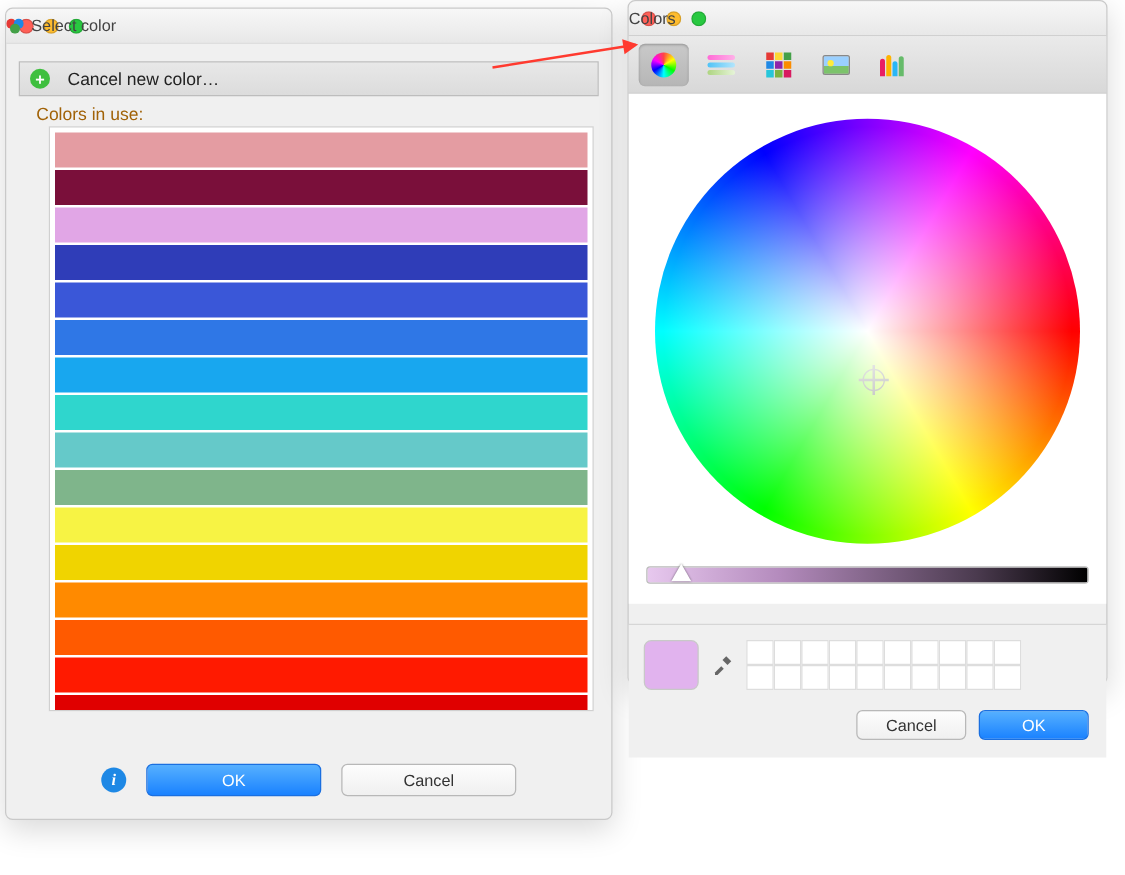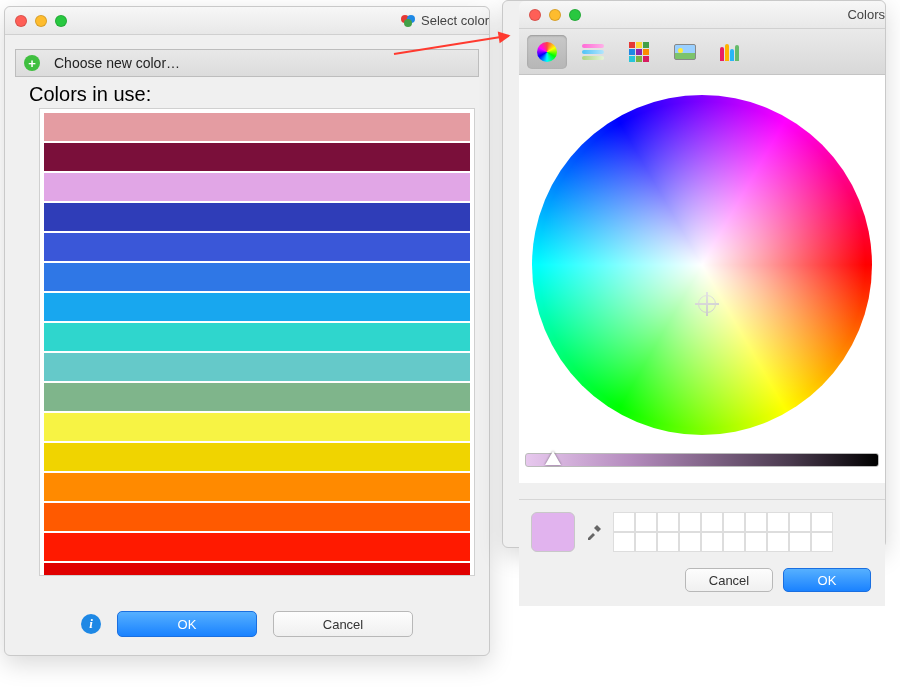--- a/index.html
+++ b/index.html
@@ -19,21 +19,21 @@
     border-radius: 6px 6px 0 0;
     display: flex;
     align-items: center;
     position: relative;
   }
   .traffic { display: flex; gap: 8px; padding-left: 10px; }
   .dot { width: 12px; height: 12px; border-radius: 50%; border: 0.5px solid rgba(0,0,0,0.15); }
   .dot.red { background: #ff5f57; }
   .dot.yellow { background: #febc2e; }
   .dot.green { background: #28c840; }
-  .title { position: absolute; left: 0; right: 0; text-align: right; font-size: 13px; color: #444; pointer-events: none; }
+  .title { position: absolute; left: 0; right: 0; text-align: left; font-size: 13px; color: #444; pointer-events: none; }
   .title .app-icon { display:inline-block; vertical-align:-2px; margin-right:6px;}
 
   
   #win-left { left: 4px; top: 6px; width: 486px; height: 650px; }
   .choose-row {
     margin: 14px 10px 0 10px;
     background: linear-gradient(#e8e8e8,#dcdcdc);
     border: 1px solid #bdbdbd;
     height: 28px;
     display: flex; align-items: center;
@@ -41,21 +41,21 @@
     font-size: 14px;
     color: #222;
   }
   .plus-icon {
     width: 16px; height: 16px; border-radius: 50%;
     background: #3fbf3f;
     display: inline-flex; align-items:center; justify-content:center;
     margin-right: 14px;
     color:#fff; font-weight:bold; font-size:13px; line-height:1;
   }
-  .in-use-label { margin: 6px 0 2px 24px; font-size: 20px; color:#000000;}
+  .in-use-label { margin: 6px 0 2px 24px; font-size: 14px; color:#a16207;}
   .swatch-list { margin: 0 14px 0 34px; border: 1px solid #d0d0d0; background:#fff; padding: 2px 0; max-height: 468px; overflow:hidden;}
   .swatch { height: 28px; margin: 2px 4px; }
   .button-row-left {
     display:flex; align-items:center; gap:16px;
     padding: 14px 18px; justify-content:center;
     position:absolute; bottom:4px; left:0; right:0;
   }
   .info-icon {
     width:20px; height:20px; border-radius:50%;
     background:#1e88e5; color:#fff;
@@ -70,21 +70,21 @@
     font-size: 13px; color:#333;
     display:inline-flex; align-items:center; justify-content:center;
     cursor:pointer;
   }
   .btn.primary {
     background: linear-gradient(#56b0ff,#1a82ff);
     border-color:#1a6fe0; color:#fff;justify-content:center;
   }
 
   
-  #win-right { left: 502px; top: 0; width: 384px; height: 548px; padding-left: 16px; }
+  #win-right { left: 502px; top: 0; width: 384px; height: 548px; }
   .toolbar {
     height: 46px; background: linear-gradient(#eaeaea,#d8d8d8);
     border-bottom:1px solid #c4c4c4;
     display:flex; align-items:center; padding: 0 8px; gap:6px;
   }
   .tool {
     width: 40px; height: 34px; border-radius:5px;
     display:flex; align-items:center; justify-content:center;
     cursor:pointer;
   }
@@ -219,21 +219,21 @@
             <circle cx="4" cy="6" r="4" fill="#e53935"></circle>
             <circle cx="10" cy="6" r="4" fill="#1e88e5"></circle>
             <circle cx="7" cy="10" r="4" fill="#43a047"></circle>
           </svg>
       </span><span>Select color</span>
     </div>
   </div>
 
   <div class="choose-row">
     <span class="plus-icon">+</span>
-    <span>Choose new color…</span>
+    <span>Cancel new color…</span>
   </div>
 
   <div class="in-use-label">Colors in use:</div>
 
   <div class="swatch-list" id="swatch-list">
       <div class="swatch" style="background: rgb(228, 156, 162);"></div>
       <div class="swatch" style="background: rgb(122, 15, 58);"></div>
       <div class="swatch" style="background: rgb(225, 166, 230);"></div>
       <div class="swatch" style="background: rgb(47, 61, 184);"></div>
       <div class="swatch" style="background: rgb(58, 87, 216);"></div>

